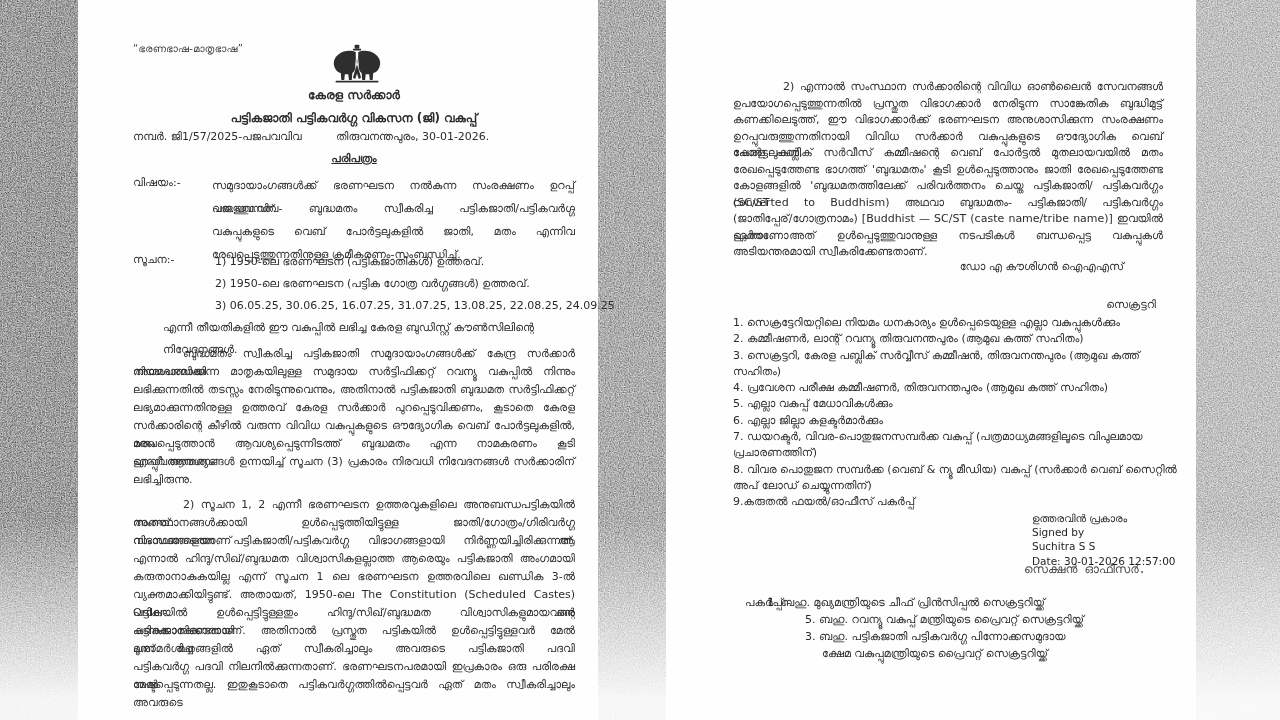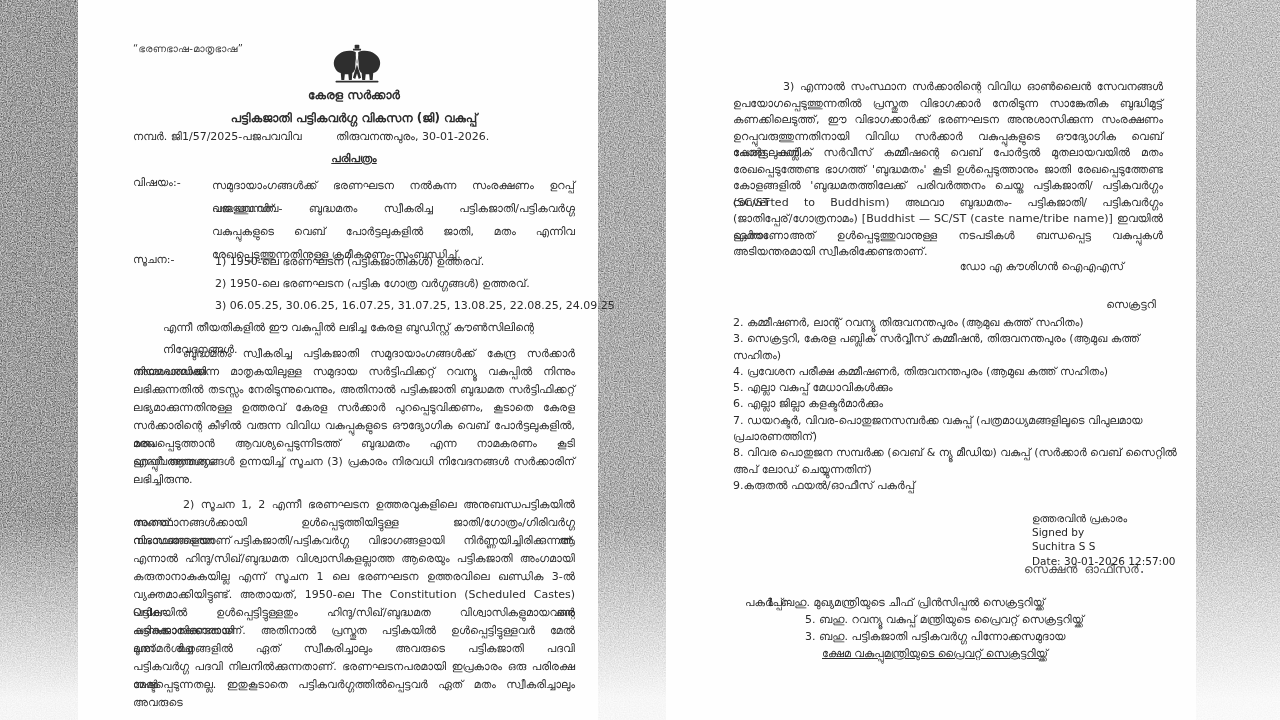--- a/index.html
+++ b/index.html
@@ -142,37 +142,38 @@
       <span class="ln j">മൂന്ന് മതങ്ങളിൽ ഏത് സ്വീകരിച്ചാലും അവരുടെ പട്ടികജാതി പദവി</span>
       <span class="ln j">പട്ടികവർഗ്ഗ പദവി നിലനിൽക്കുന്നതാണ്. ഭരണഘടനപരമായി ഇപ്രകാരം ഒരു പരിരക്ഷ മേൽ</span>
       <span class="ln j">നഷ്ടപ്പെടുന്നതല്ല. ഇതുകൂടാതെ പട്ടികവർഗ്ഗത്തിൽപ്പെട്ടവർ ഏത് മതം സ്വീകരിച്ചാലും അവരുടെ</span>
     </div>
   </div>
 
   <div class="page" id="page2">
 
 
     <div class="blk lh17" style="left:67px;top:79px;width:430px;">
-      <span class="ln j indent1">3) എന്നാൽ സംസ്ഥാന സർക്കാരിന്റെ വിവിധ ഓൺലൈൻ സേവനങ്ങൾ</span>
+      <span class="ln j indent1">2) എന്നാൽ സംസ്ഥാന സർക്കാരിന്റെ വിവിധ ഓൺലൈൻ സേവനങ്ങൾ</span>
       <span class="ln j">ഉപയോഗപ്പെടുത്തുന്നതിൽ പ്രസ്തുത വിഭാഗക്കാർ നേരിടുന്ന സാങ്കേതിക ബുദ്ധിമുട്ട്</span>
       <span class="ln j">കണക്കിലെടുത്ത്, ഈ വിഭാഗക്കാർക്ക് ഭരണഘടന അനുശാസിക്കുന്ന സംരക്ഷണം</span>
       <span class="ln j">ഉറപ്പുവരുത്തുന്നതിനായി വിവിധ സർക്കാർ വകുപ്പുകളുടെ ഔദ്യോഗിക വെബ് പോർട്ടലുകൾ,</span>
       <span class="ln j">കേരള പബ്ലിക് സർവീസ് കമ്മീഷന്റെ വെബ് പോർട്ടൽ മുതലായവയിൽ മതം</span>
       <span class="ln j">രേഖപ്പെടുത്തേണ്ട ഭാഗത്ത് 'ബുദ്ധമതം' കൂടി ഉൾപ്പെടുത്താനും ജാതി രേഖപ്പെടുത്തേണ്ട</span>
       <span class="ln j">കോളങ്ങളിൽ 'ബുദ്ധമതത്തിലേക്ക് പരിവർത്തനം ചെയ്ത പട്ടികജാതി/ പട്ടികവർഗ്ഗം (SC/ST</span>
       <span class="ln j">converted to Buddhism) അഥവാ ബുദ്ധമതം- പട്ടികജാതി/ പട്ടികവർഗ്ഗം</span>
       <span class="ln j">(ജാതിപ്പേര്/ഗോത്രനാമം) [Buddhist — SC/ST (caste name/tribe name)] ഇവയിൽ ഏതാണോ</span>
       <span class="ln j">ഉചിതം അത് ഉൾപ്പെടുത്തുവാനുള്ള നടപടികൾ ബന്ധപ്പെട്ട വകുപ്പുകൾ</span>
       <span class="ln">അടിയന്തരമായി സ്വീകരിക്കേണ്ടതാണ്.</span>
     </div>
 
     <div class="blk r" style="right:72px;top:258px;">ഡോ എ കൗശിഗൻ ഐഎഎസ്</div>
     <div class="blk r" style="right:40px;top:296px;">സെക്രട്ടറി</div>
 
     <div class="blk lh16" style="left:67px;top:315px;width:440px;">
+      <span class="ln">1. സെക്രട്ടേറിയറ്റിലെ നിയമം ധനകാര്യം ഉൾപ്പെടെയുള്ള എല്ലാ വകുപ്പുകൾക്കും</span>
       <span class="ln">2. കമ്മീഷണർ, ലാന്റ് റവന്യൂ തിരുവനന്തപുരം (ആമുഖ കത്ത് സഹിതം)</span>
       <span class="ln">3. സെക്രട്ടറി, കേരള പബ്ലിക് സർവ്വീസ് കമ്മീഷൻ, തിരുവനന്തപുരം (ആമുഖ കത്ത്</span>
       <span class="ln">സഹിതം)</span>
       <span class="ln">4. പ്രവേശന പരീക്ഷ കമ്മീഷണർ, തിരുവനന്തപുരം (ആമുഖ കത്ത് സഹിതം)</span>
       <span class="ln">5. എല്ലാ വകുപ്പ് മേധാവികൾക്കും</span>
       <span class="ln">6. എല്ലാ ജില്ലാ കളക്ടർമാർക്കും</span>
       <span class="ln">7. ഡയറക്ടർ, വിവര-പൊതുജനസമ്പർക്ക വകുപ്പ് (പത്രമാധ്യമങ്ങളിലൂടെ വിപുലമായ</span>
       <span class="ln">പ്രചാരണത്തിന്)</span>
       <span class="ln">8. വിവര പൊതുജന സമ്പർക്ക (വെബ് &amp; ന്യൂ മീഡിയ) വകുപ്പ് (സർക്കാർ വെബ് സൈറ്റിൽ</span>
       <span class="ln">അപ് ലോഡ് ചെയ്യുന്നതിന്)</span>
@@ -184,16 +185,16 @@
       <span class="ln" style="height:13px;line-height:13px;font-size:10.5px;">ഉത്തരവിൻ പ്രകാരം</span>
       <span class="ln" style="height:14px;line-height:14px;">Signed by</span>
       <span class="ln" style="height:15px;line-height:15px;">Suchitra S S</span>
       <span class="ln" style="height:14px;line-height:14px;">Date: 30-01-2026 12:57:00</span>
     </div>
 
     <div class="blk" style="left:79px;top:594px;">പകർപ്പ്:-</div>
     <div class="blk" style="left:101px;top:594px;">1. ബഹു. മുഖ്യമന്ത്രിയുടെ ചീഫ് പ്രിൻസിപ്പൽ സെക്രട്ടറിയ്ക്ക്</div>
     <div class="blk" style="left:139px;top:611px;">5. ബഹു. റവന്യൂ വകുപ്പ് മന്ത്രിയുടെ പ്രൈവറ്റ് സെക്രട്ടറിയ്ക്ക്</div>
     <div class="blk" style="left:139px;top:628px;">3. ബഹു. പട്ടികജാതി പട്ടികവർഗ്ഗ പിന്നോക്കസമുദായ</div>
-    <div class="blk" style="left:156px;top:645px;text-decoration:underline;">ക്ഷേമ വകുപ്പുമന്ത്രിയുടെ പ്രൈവറ്റ്  സെക്രട്ടറിയ്ക്ക്</div>
+    <div class="blk" style="left:156px;top:645px;">ക്ഷേമ വകുപ്പുമന്ത്രിയുടെ പ്രൈവറ്റ്  സെക്രട്ടറിയ്ക്ക്</div>
   </div>
 
 </div>
 
 </body></html>

